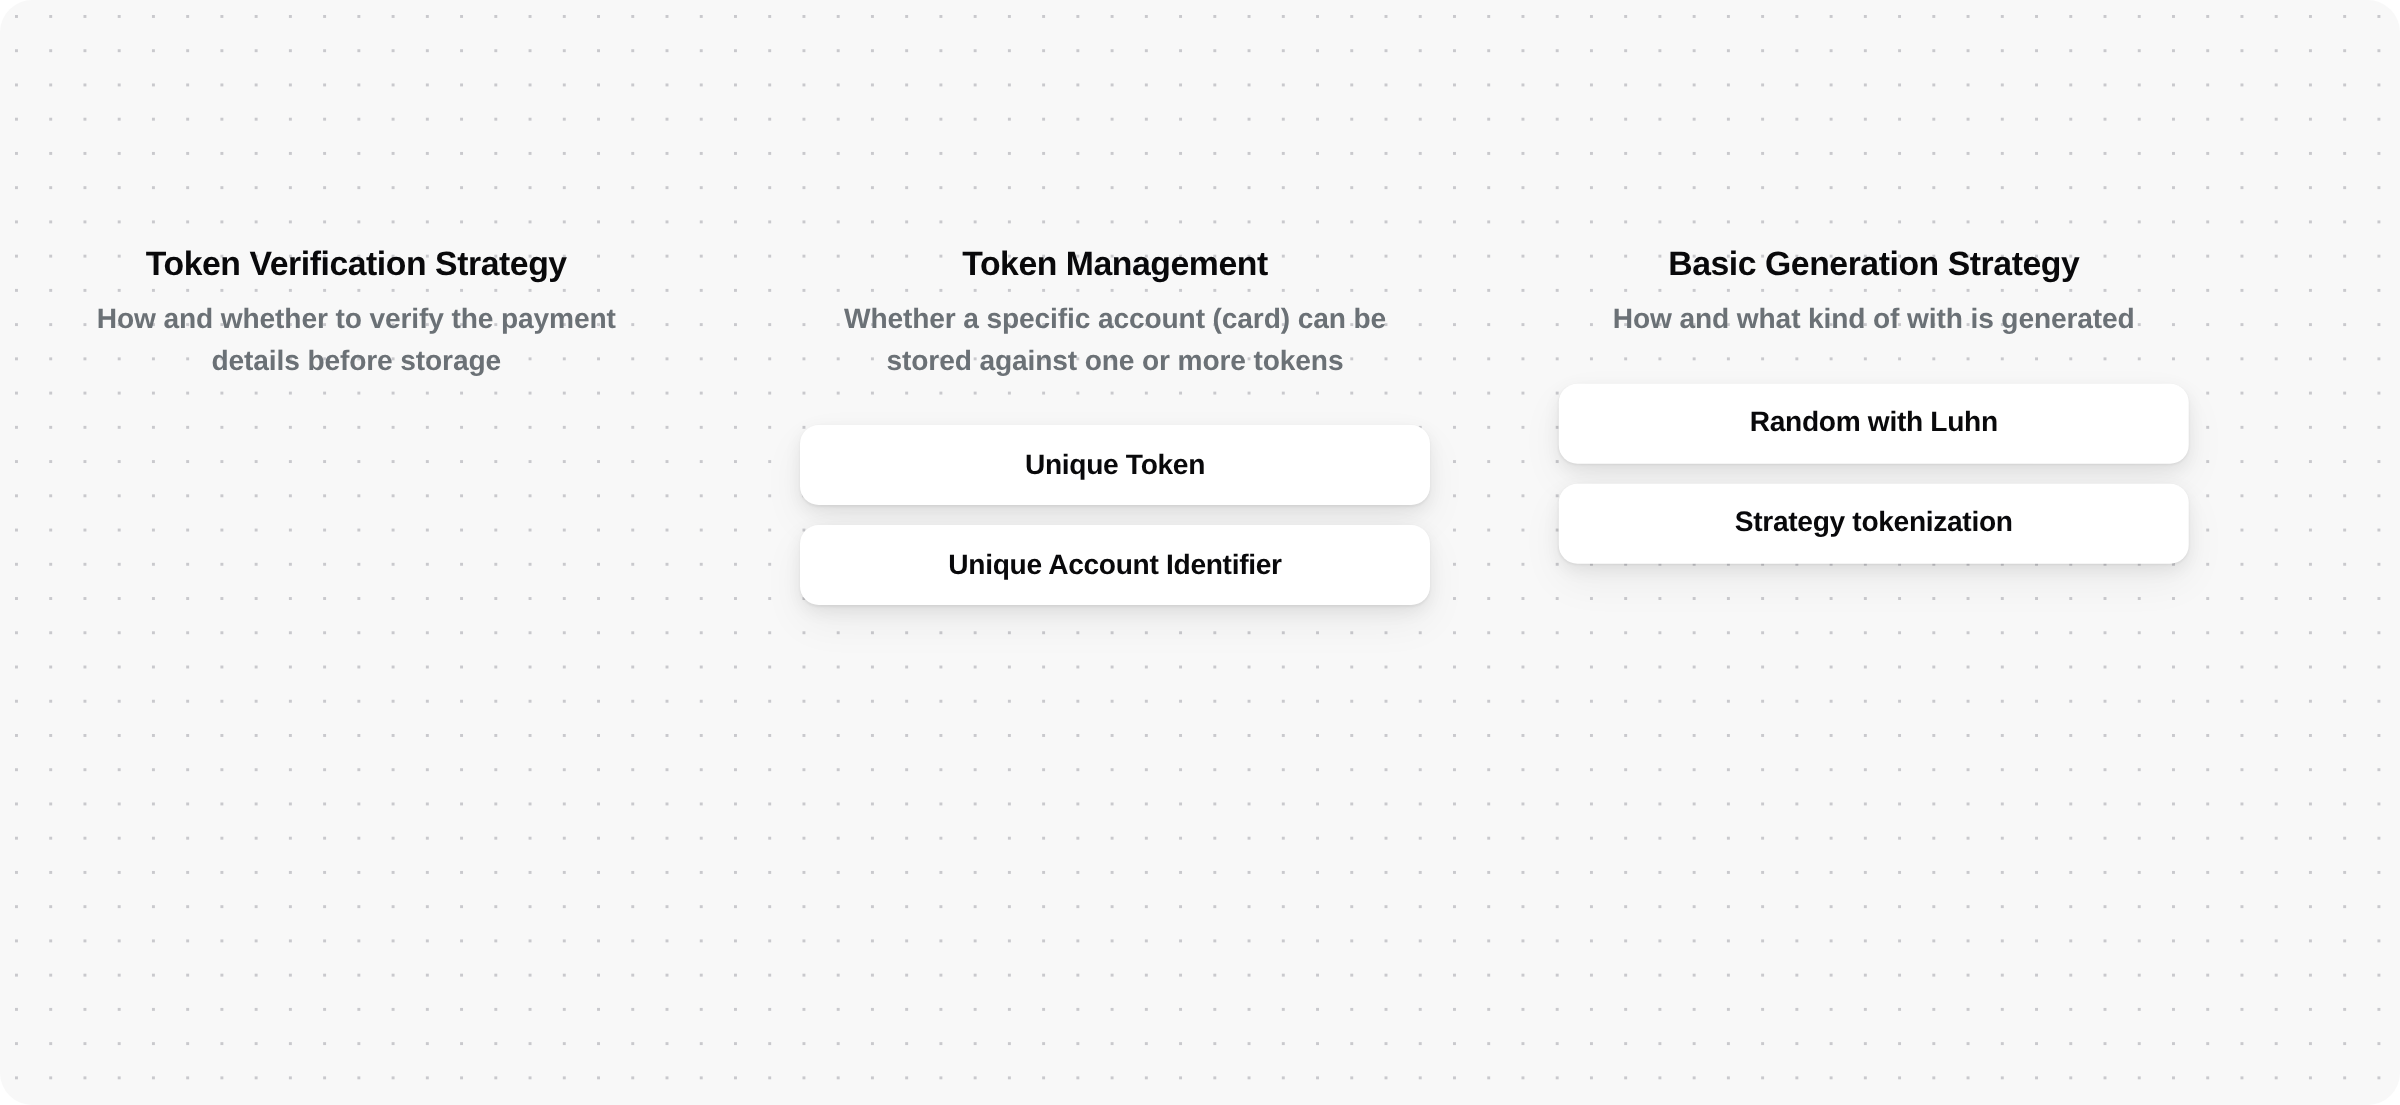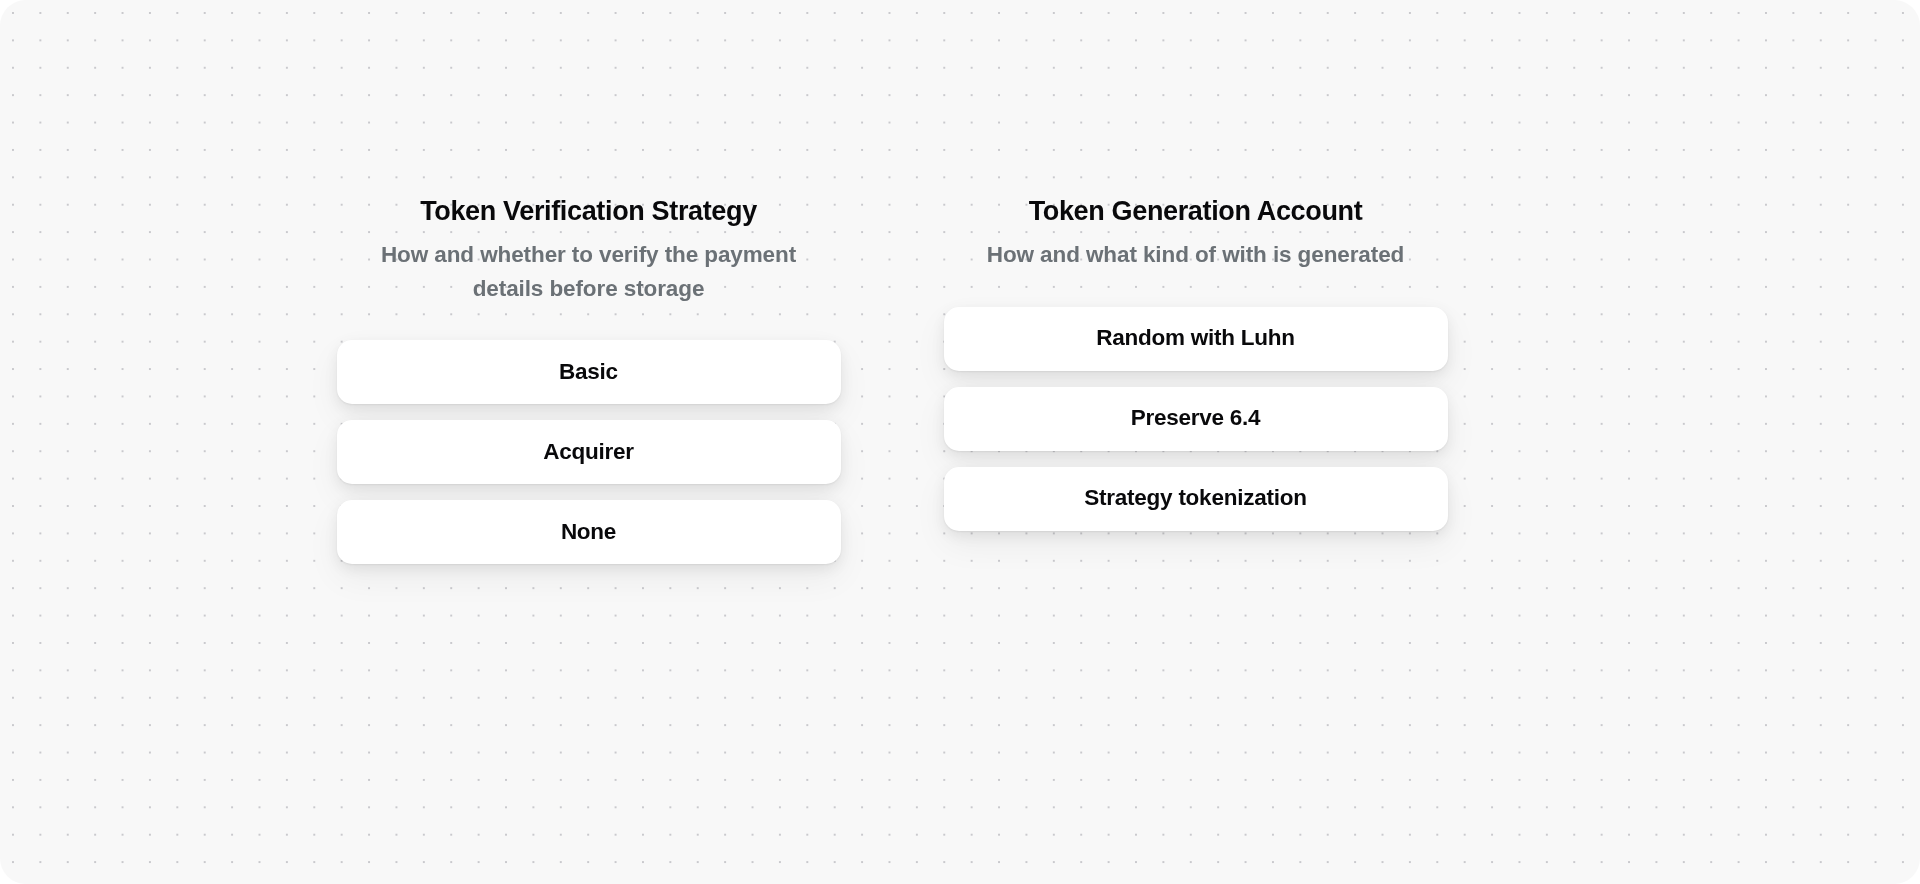--- a/index.html
+++ b/index.html
@@ -93,43 +93,41 @@
 </style>
 </head>
 <body>
 
 <div class="canvas">
   <div class="columns">
 
     <div class="column">
       <div class="col-heading">Token Verification Strategy</div>
       <div class="col-sub">How and whether to verify the payment details before storage</div>
+    </div>
+
+    <div class="column">
+      <div class="col-heading">Token Management</div>
+      <div class="col-sub">Whether a specific account (card) can be stored against one or more tokens</div>
       <div class="options">
         <div class="option-card">
-          <span class="option-label">Basic</span>
+          <span class="option-label">Unique Token</span>
         </div>
         <div class="option-card">
-          <span class="option-label">Acquirer</span>
-        </div>
-        <div class="option-card">
-          <span class="option-label">None</span>
+          <span class="option-label">Unique Account Identifier</span>
         </div>
       </div>
     </div>
 
-
     <div class="column">
-      <div class="col-heading">Token Generation Account</div>
+      <div class="col-heading">Basic Generation Strategy</div>
       <div class="col-sub">How and what kind of with is generated</div>
       <div class="options">
         <div class="option-card">
           <span class="option-label">Random with Luhn</span>
-        </div>
-        <div class="option-card">
-          <span class="option-label">Preserve 6.4</span>
         </div>
         <div class="option-card">
           <span class="option-label">Strategy tokenization</span>
         </div>
       </div>
     </div>
 
   </div>
 </div>
 

